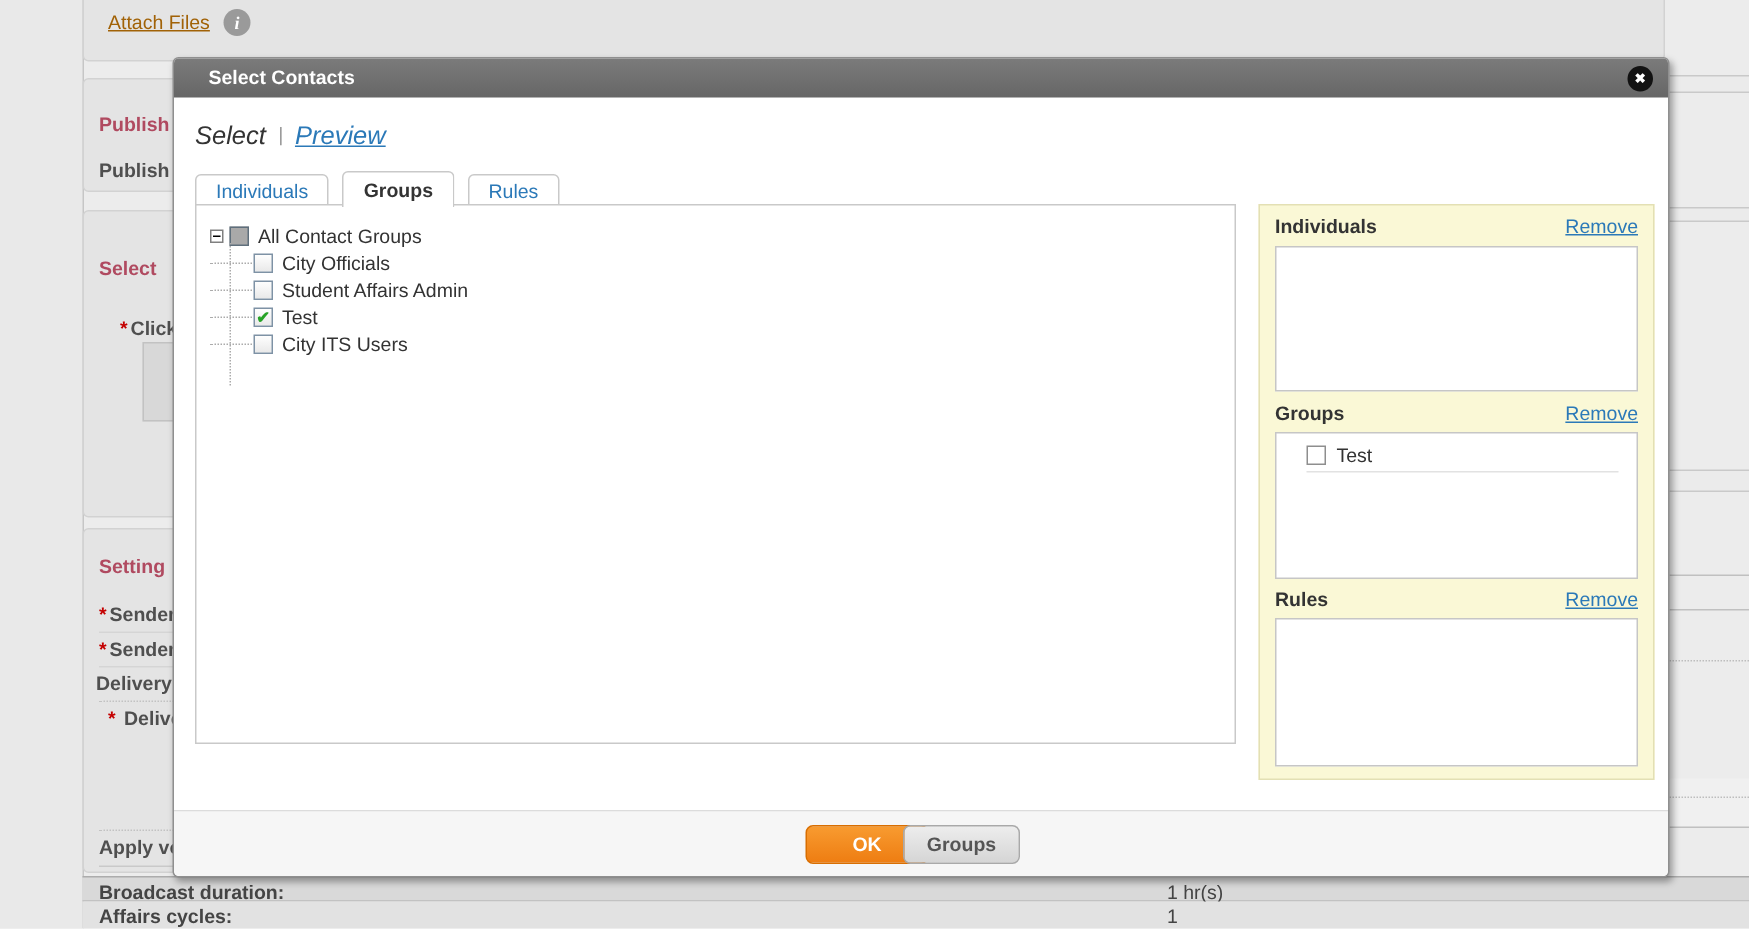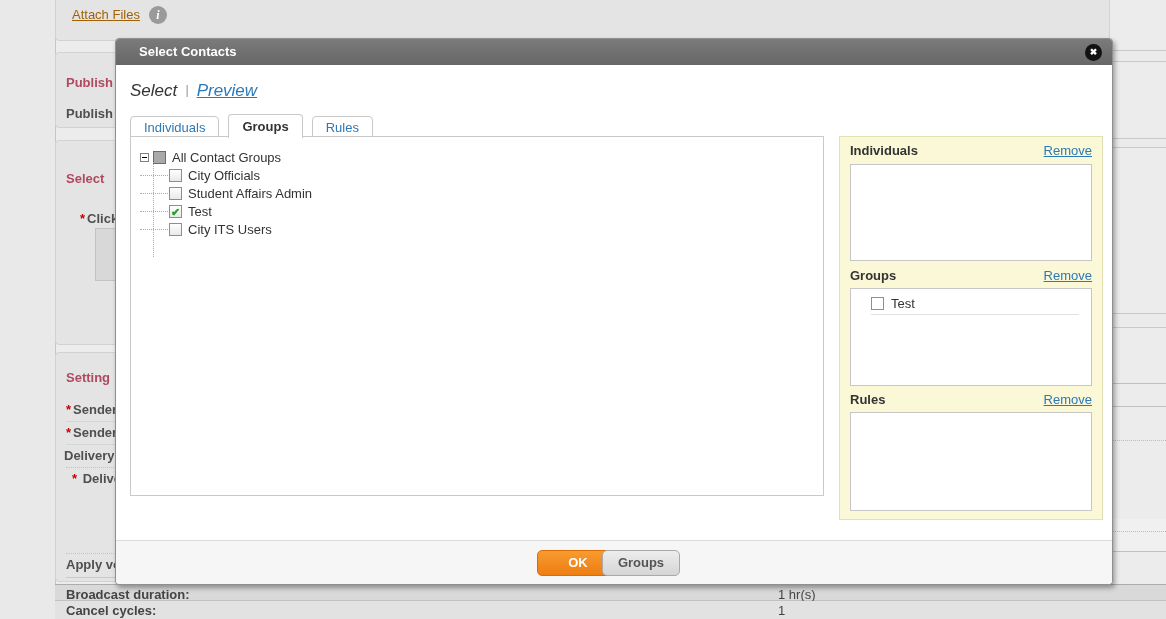--- a/index.html
+++ b/index.html
@@ -131,21 +131,21 @@
   <div class="bg-label pos-deliver"><span class="req">*</span> <span>Delive</span></div>
   <div class="bg-sep dotted sep-4"></div>
   <div class="bg-label pos-apply">Apply vo</div>
   <div class="bg-sep sep-5"></div>
 
   <div class="summary-row1">
     <div class="sum-label">Broadcast duration:</div>
     <div class="sum-value">1 hr(s)</div>
   </div>
   <div class="summary-row2">
-    <div class="sum-label">Cancel cycles:</div>
+    <div class="sum-label">Affairs cycles:</div>
     <div class="sum-value">1</div>
   </div>
 
   <div class="rs rs-band rs-b1"></div>
   <div class="rs rs-band rs-b2"></div>
   <div class="rs rs-band rs-b3"></div>
   <div class="rs rs-line rs-l1"></div>
   <div class="rs rs-line rs-l2"></div>
   <div class="rs rs-dot rs-d1"></div>
   <div class="rs rs-light"></div>

